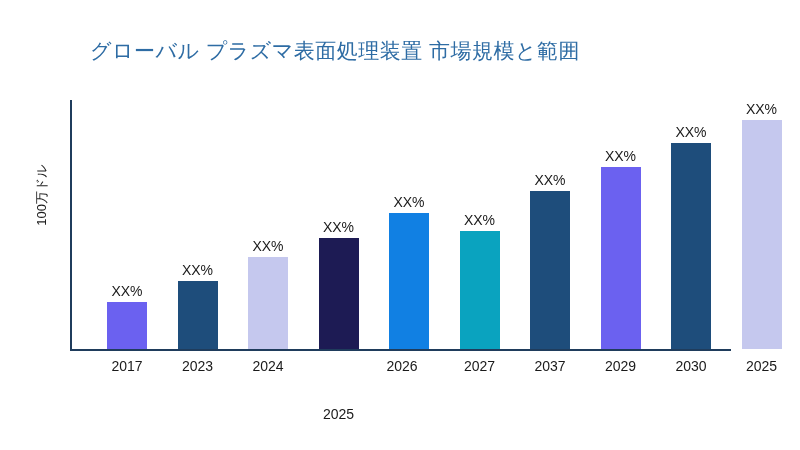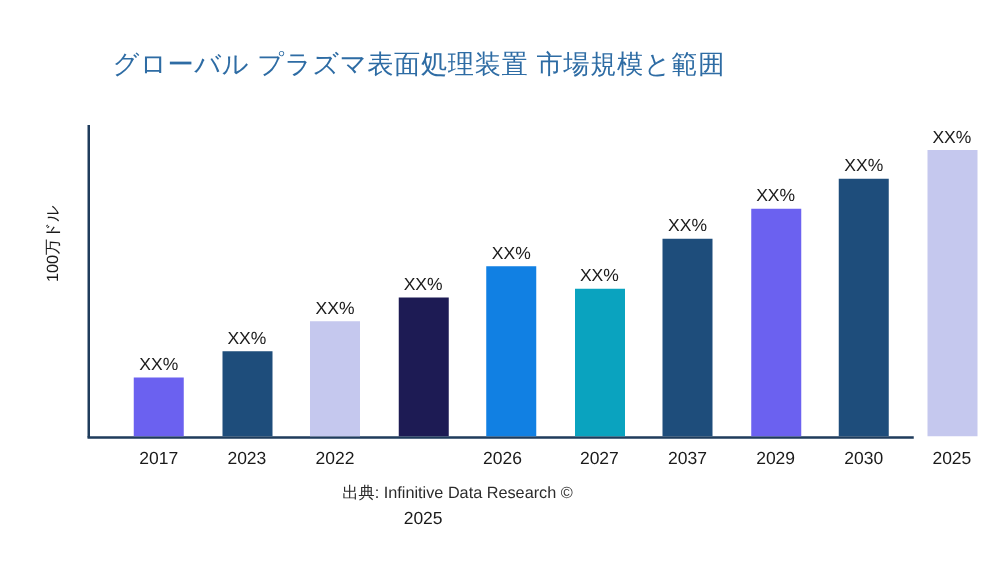--- a/index.html
+++ b/index.html
@@ -179,25 +179,24 @@
         <div class="bar-group" style="left: 671.5px; height: 229px;">
           <div class="bar" style="height: 229px; background: rgb(197, 200, 238);"></div>
           <div class="bar-value-label" style="bottom: 232px;">XX%</div>
         </div>
       </div>
   </div>
 
   <div id="cat-labels-layer">
       <div class="cat-label" style="left: 93px;">2017</div>
       <div class="cat-label" style="left: 163.5px;">2023</div>
-      <div class="cat-label" style="left: 234px;">2022</div>
+      <div class="cat-label" style="left: 234px;">2024</div>
       <div class="cat-label" style="left: 304.5px; margin-top: 48px;">2025</div>
       <div class="cat-label" style="left: 368px; text-align: center;">2026</div>
       <div class="cat-label" style="left: 445.5px;">2027</div>
       <div class="cat-label" style="left: 516px;">2037</div>
       <div class="cat-label" style="left: 586.5px;">2029</div>
       <div class="cat-label" style="left: 657px;">2030</div>
       <div class="cat-label" style="left: 727.5px;">2025</div>
     </div>
 
-  <div id="source-note">出典: Infinitive Data Research ©</div>
 
 </div>
 
 </body></html>

